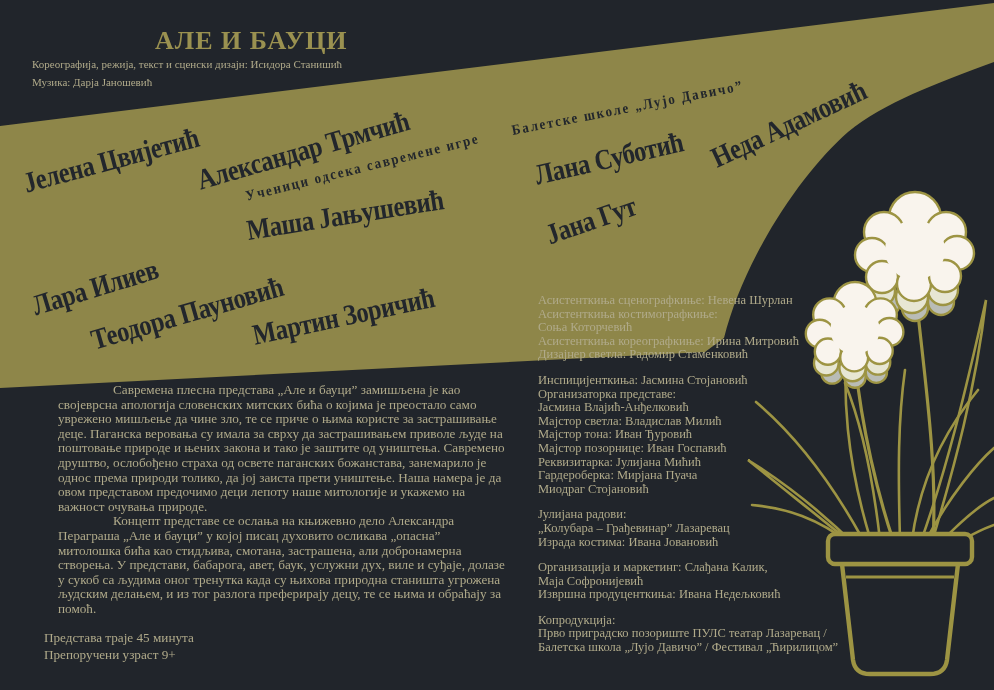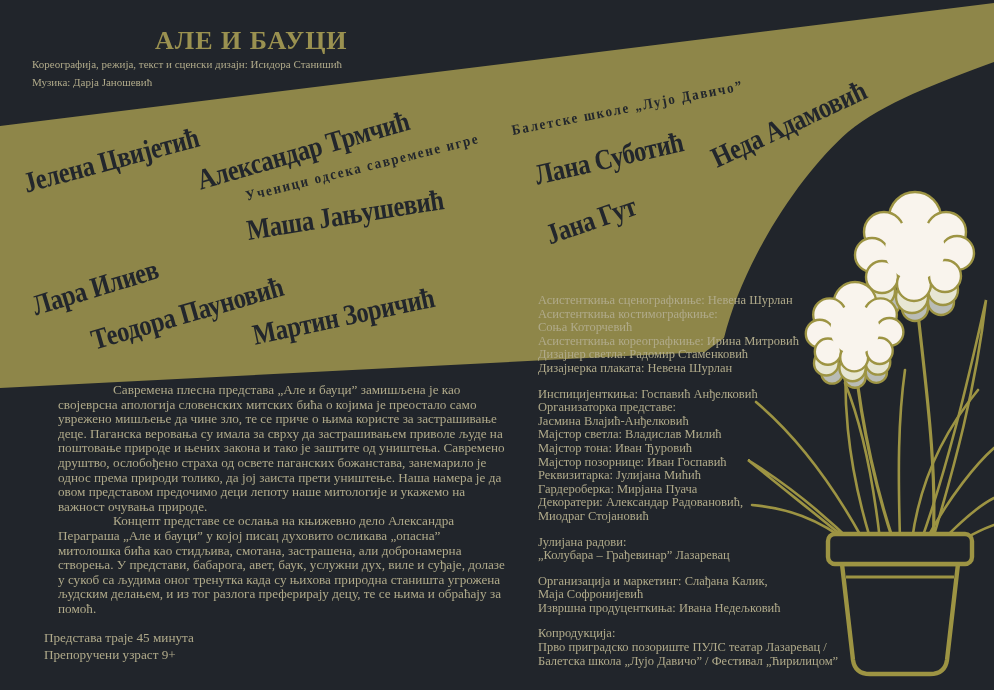--- a/index.html
+++ b/index.html
@@ -81,37 +81,36 @@
     <div>Препоручени узраст 9+</div>
   </div>
 
   <div id="credits">
     <p>
       <span>Асистенткиња сценографкиње: Невена Шурлан</span>
       <span>Асистенткиња костимографкиње:</span>
       <span>Соња Которчевић</span>
       <span>Асистенткиња кореографкиње: Ирина Митровић</span>
       <span>Дизајнер светла: Радомир Стаменковић</span>
-      <span>Дизајнерка плаката: Невена Шурлан</span>
     </p>
     <p>
-      <span>Инспицијенткиња: Госпавић Анђелковић</span>
+      <span>Инспицијенткиња: Јасмина Стојановић</span>
       <span>Организаторка представе:</span>
       <span>Јасмина Влајић-Анђелковић</span>
       <span>Мајстор светла: Владислав Милић</span>
       <span>Мајстор тона: Иван Ђуровић</span>
       <span>Мајстор позорнице: Иван Госпавић</span>
       <span>Реквизитарка: Јулијана Мићић</span>
       <span>Гардероберка: Мирјана Пуача</span>
-      <span>Декоратери: Александар Радовановић,</span>
       <span>Миодраг Стојановић</span>
     </p>
     <p>
       <span>Јулијана радови:</span>
       <span>„Колубара – Грађевинар” Лазаревац</span>
+      <span>Израда костима: Ивана Јовановић</span>
     </p>
     <p>
       <span>Организација и маркетинг: Слађана Калик,</span>
       <span>Маја Софронијевић</span>
       <span>Извршна продуценткиња: Ивана Недељковић</span>
     </p>
     <p>
       <span>Копродукција:</span>
       <span>Прво приградско позориште ПУЛС театар Лазаревац /</span>
       <span>Балетска школа „Лујо Давичо” / Фестивал „Ћирилицом”</span>

